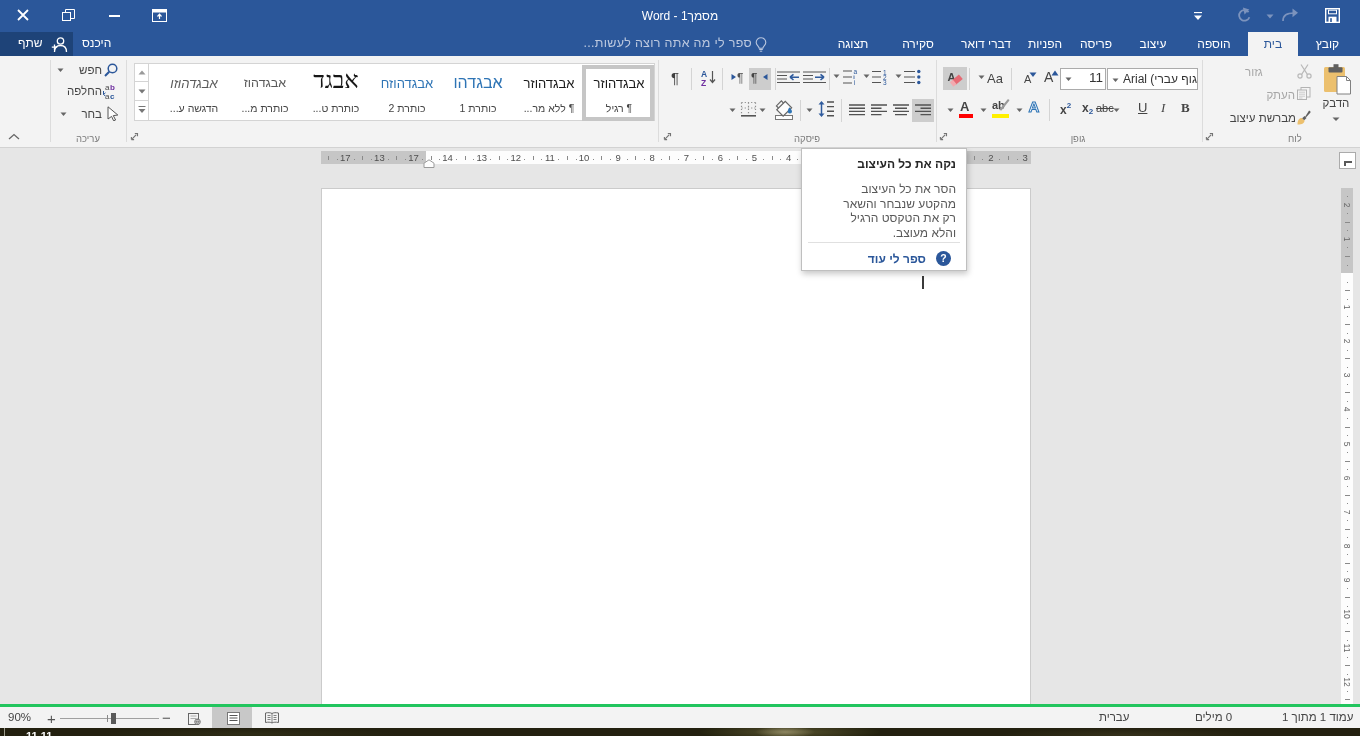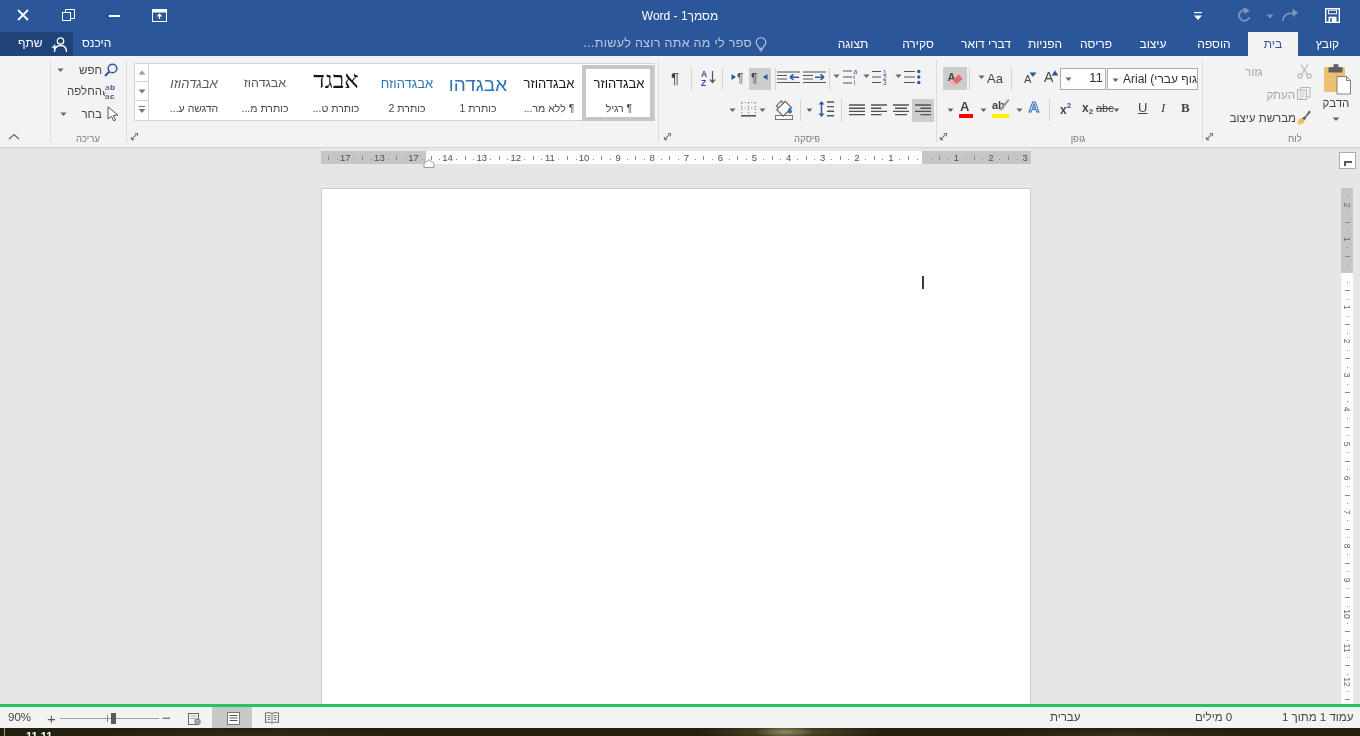--- a/index.html
+++ b/index.html
@@ -350,21 +350,21 @@
 
     <div class="abs styleitem" style="left:587px;width:64px">
         <div class="sprev" style="font-size:13px;color:#1a1a1a">אבגדהוזר</div>
         <div class="sname">¶ רגיל</div>
       </div>
     <div class="abs styleitem" style="left:516px;width:66px">
         <div class="sprev" style="font-size:13px;color:#1a1a1a">אבגדהוזר</div>
         <div class="sname">¶ ללא מר...</div>
       </div>
     <div class="abs styleitem" style="left:445px;width:66px">
-        <div class="sprev" style="font-size:19px;color:#2e74b5;top:9px">אבגדהו</div>
+        <div class="sprev" style="font-size:16px;color:#2e74b5;top:9px">אבגדהו</div>
         <div class="sname">כותרת 1</div>
       </div>
     <div class="abs styleitem" style="left:374px;width:66px">
         <div class="sprev" style="font-size:13px;color:#2e74b5">אבגדהוזח</div>
         <div class="sname">כותרת 2</div>
       </div>
     <div class="abs styleitem" style="left:303px;width:66px">
         <div class="sprev" style="font-size:24px;color:#161616;font-family:'Liberation Serif',serif;top:2px">אבגד</div>
         <div class="sname">כותרת ט...</div>
       </div>
@@ -556,20 +556,32 @@
 <div style="position:absolute;left:0px;top:455.1px;width:12px;height:10px;font-size:8.5px;color:#666;transform:rotate(90deg);text-align:center;line-height:10px">11</div>
 <div style="position:absolute;left:5.5px;top:468.6px;width:1.5px;height:1px;background:#8a8a8a"></div>
 <div style="position:absolute;left:3.5px;top:477.2px;width:5px;height:1px;background:#8a8a8a"></div>
 <div style="position:absolute;left:5.5px;top:485.7px;width:1.5px;height:1px;background:#8a8a8a"></div>
 <div style="position:absolute;left:0px;top:489.2px;width:12px;height:10px;font-size:8.5px;color:#666;transform:rotate(90deg);text-align:center;line-height:10px">12</div>
 <div style="position:absolute;left:5.5px;top:502.7px;width:1.5px;height:1px;background:#8a8a8a"></div>
 <div style="position:absolute;left:3.5px;top:511.2px;width:5px;height:1px;background:#8a8a8a"></div>
       </div>
 
     <div class="abs" style="left:922px;top:128px;width:1.5px;height:13px;background:#3a3a3a"></div>
+    <div id="tooltip">
+      <div style="padding:8px 10px 0 0;font-size:12px;font-weight:bold;color:#262626">נקה את כל העיצוב</div>
+      <div style="padding:11px 10px 0 0;font-size:12px;color:#595959;line-height:14.6px">הסר את כל העיצוב<br>מהקטע שנבחר והשאר<br>רק את הטקסט הרגיל<br>והלא מעוצב.</div>
+      <div style="position:absolute;left:6px;right:6px;top:93px;height:1px;background:#e0e0e0"></div>
+      <div style="position:absolute;right:10px;top:101px;width:150px;height:16px">
+        <svg style="position:absolute;right:5px;top:1px" width="15" height="15" viewBox="0 0 15 15">
+            <circle cx="7.5" cy="7.5" r="7.5" fill="#2b579a"></circle>
+            <text x="7.5" y="11.2" font-size="10.5" font-weight="bold" fill="#fff" text-anchor="middle" font-family="Liberation Sans">?</text>
+          </svg>
+        <div style="position:absolute;right:30px;top:2px;font-size:12px;font-weight:bold;color:#2b579a">ספר לי עוד</div>
+      </div>
+    </div>
   </div>
   <div class="abs" id="statusbar">
     <div class="abs stxt" style="left:8px;top:4px">90%</div>
     <div class="abs" style="left:47px;top:3px;font-size:15px;color:#555">+</div>
     <div class="abs" style="left:60px;top:11px;width:99px;height:1px;background:#a0a0a0"></div>
     <div class="abs" style="left:107px;top:8px;width:1px;height:7px;background:#888"></div>
     <div class="abs" style="left:111px;top:6px;width:5px;height:11px;background:#5a5a5a"></div>
     <div class="abs" style="left:162px;top:2px;font-size:15px;color:#555">−</div>
     <svg class="abs" style="left:188px;top:6px" width="13" height="12" viewBox="0 0 13 12">
         <rect x="0.5" y="0.5" width="10" height="11" fill="none" stroke="#666"></rect>
@@ -581,21 +593,21 @@
     <svg class="abs" style="left:227px;top:5px" width="13" height="13" viewBox="0 0 13 13">
         <rect x="0.5" y="0.5" width="12" height="12" fill="#fff" stroke="#777"></rect>
         <path d="M2.5 3.5 H10.5 M2.5 6 H10.5 M2.5 8.5 H10.5" stroke="#555" stroke-width="1"></path>
       </svg>
     <svg class="abs" style="left:265px;top:5px" width="14" height="12" viewBox="0 0 14 12">
         <path d="M7 1.5 C5.5 0.5 3 0.5 0.5 1 V10.5 C3 10 5.5 10 7 11 C8.5 10 11 10 13.5 10.5 V1 C11 0.5 8.5 0.5 7 1.5 Z" fill="none" stroke="#666" stroke-width="1"></path>
         <path d="M7 1.5 V11 M2.5 3.5 H5.5 M2.5 5.5 H5.5 M2.5 7.5 H5.5 M8.5 3.5 H11.5 M8.5 5.5 H11.5 M8.5 7.5 H11.5" stroke="#666" stroke-width="0.8"></path>
       </svg>
     <div class="abs stxt" style="left:1282px;top:4px;direction:rtl">עמוד 1 מתוך 1</div>
     <div class="abs stxt" style="left:1195px;top:4px;direction:rtl">0 מילים</div>
-    <div class="abs stxt" style="left:1050px;top:4px;direction:rtl">עברית</div>
+    <div class="abs stxt" style="left:1099px;top:4px;direction:rtl">עברית</div>
   </div>
   <div class="abs" id="wallpaper">
     <div class="abs" style="left:700px;top:-4px;width:180px;height:16px;background:radial-gradient(closest-side,#56522e,#24220f);border-radius:50%"></div>
     <div class="abs" style="left:755px;top:-2px;width:60px;height:12px;background:radial-gradient(closest-side,#8c8560,rgba(60,56,30,0));border-radius:50%"></div>
     <div class="abs" style="left:100px;top:0px;width:300px;height:12px;background:radial-gradient(closest-side,#2e2c16,rgba(20,20,8,0));border-radius:50%"></div>
     <div class="abs" style="left:1000px;top:0px;width:250px;height:14px;background:radial-gradient(closest-side,#34301a,rgba(20,20,8,0));border-radius:50%"></div>
     <div class="abs" style="left:26px;top:4px;width:28px;height:4px;color:#fafafa;font-size:11px;font-weight:bold;line-height:9px;overflow:hidden">11 11</div>
       <div class="abs" style="left:4px;top:0;width:1px;height:8px;background:#9a9a8a"></div>
   </div>
 </div>

